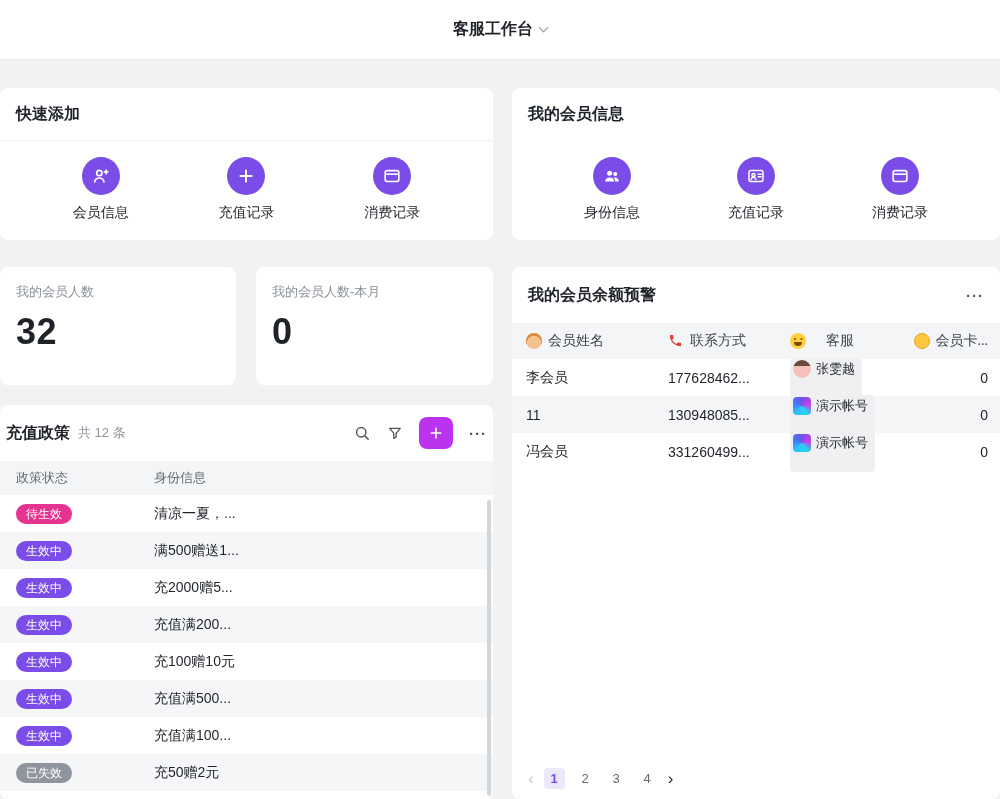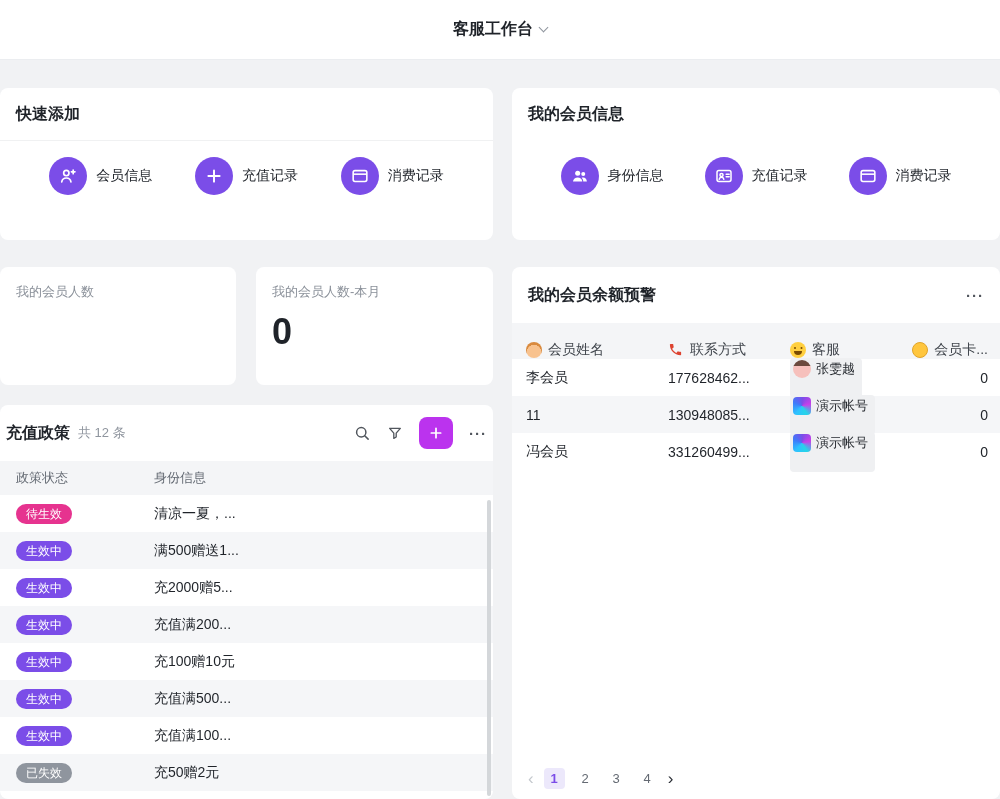--- a/index.html
+++ b/index.html
@@ -16,21 +16,21 @@
   .chev-down { width:7px; height:7px; border-right:1.6px solid #8f959e; border-bottom:1.6px solid #8f959e;
                transform:rotate(45deg); margin-top:-4px; }
   
   .card { position:absolute; background:#fff; border-radius:8px; }
   .card-head { height:53px; display:flex; align-items:center; padding:0 16px; }
   .card-title { font-size:16px; font-weight:600; color:#1f2329; }
   .quick-add { left:0; top:88px; width:493px; height:152px; }
   .quick-add .card-head { border-bottom:1px solid #f0f1f2; }
   .member-info-card { left:512px; top:88px; width:488px; height:152px; }
   .icon-row { display:flex; justify-content:space-around; align-items:flex-start; padding:16px 28px 0; }
-  .icon-item { display:flex; flex-direction:row; align-items:center; gap:9px; cursor:pointer; }
+  .icon-item { display:flex; flex-direction:column; align-items:center; gap:9px; cursor:pointer; }
   .circle { width:38px; height:38px; border-radius:50%; background:#7B4DE8;
             display:flex; align-items:center; justify-content:center; }
   .icon-label { font-size:14px; color:#1f2329; }
   
   .stat1 { left:0; top:267px; width:236px; height:118px; padding:16px; }
   .stat2 { left:256px; top:267px; width:237px; height:118px; padding:16px; }
   .stat-label { font-size:13px; color:#8a9099; }
   .stat-value { font-size:36px; font-weight:700; color:#1f2329; margin-top:10px; letter-spacing:.5px; }
   
   .policy-card { left:0; top:405px; width:493px; height:394px; overflow:hidden; }
@@ -46,24 +46,24 @@
   .prow { display:flex; align-items:center; height:37px; font-size:14px; cursor:pointer; }
   .prow.alt { background:#f5f6f8; }
   .badge { display:inline-block; padding:2px 10px; border-radius:11px; font-size:12px; color:#fff; line-height:16px; }
   .badge-pending { background:#E6338F; }
   .badge-active  { background:#7B4DE8; }
   .badge-expired { background:#8F959E; }
   .v-scrollbar { position:absolute; right:2px; top:95px; width:4px; height:296px; border-radius:2px; background:#d4d7da; cursor:pointer; }
   
   .warning-card { left:512px; top:267px; width:488px; height:532px; overflow:hidden; }
   .warning-head { height:56px; display:flex; align-items:center; justify-content:space-between; padding:0 16px; }
-  .wtable-header { display:flex; align-items:flex-end; background:#f4f5f7; height:36px; font-size:14px; color:#41464d; }
+  .wtable-header { display:flex; align-items:center; background:#f4f5f7; height:36px; font-size:14px; color:#41464d;font-family:Liberation Serif, serif; }
   .wcell1 { width:156px; padding-left:14px; flex-shrink:0; display:flex; align-items:center; gap:6px; overflow:hidden; white-space:nowrap; }
   .wcell2 { width:122px; flex-shrink:0; display:flex; align-items:center; gap:6px; overflow:hidden; white-space:nowrap; }
-  .wcell3 { width:102px; flex-shrink:0; display:flex; align-items:center; gap:6px; overflow:hidden; white-space:nowrap; }
+  .wcell3 { width:102px; flex-shrink:0; display:flex; align-items:center; gap:20px; overflow:hidden; white-space:nowrap; }
   .wcell4 { flex:1; display:flex; align-items:center; justify-content:flex-end; gap:6px; padding-right:12px; overflow:hidden; white-space:nowrap; }
   .wrow { display:flex; align-items:center; height:37px; font-size:14px; color:#1f2329; cursor:pointer; }
   .wrow.alt { background:#f5f6f8; }
   .svc-pill { display:flex; align-items:center; gap:5px; background:#eff0f2; border-radius:4px; padding:2px 7px 20px 3px; font-size:13px; color:#1f2329; }
   .avatar { width:18px; height:18px; border-radius:50%; flex-shrink:0; }
   .avatar-girl { background:linear-gradient(180deg,#6b4a3e 0 34%,#f6c0bc 34%); }
   .avatar-demo { border-radius:4px; background:conic-gradient(from 220deg,#2EC1FF,#3E7BFA,#7B4DE8,#C840E9,#25D5E8,#2EC1FF); }
   
   .hicon { width:16px; height:16px; flex-shrink:0; }
   .person-dot { border-radius:50%; background:radial-gradient(circle at 50% 62%, #f8c28e 55%, #d98a3e 56%); }
@@ -158,20 +158,21 @@
             <path d="M3.8 9.8h16.4"></path>
           </svg>
       </span>
       <span class="icon-label">消费记录</span>
     </div>
   </div>
 </div>
 
 <div class="card stat1">
   <div class="stat-label">我的会员人数</div>
+  <div class="stat-value">32</div>
 </div>
 <div class="card stat2">
   <div class="stat-label">我的会员人数-本月</div>
   <div class="stat-value">0</div>
 </div>
 
 <div class="card policy-card">
   <div class="policy-head">
     <span class="card-title">充值政策</span>
     <span class="policy-count">共 12 条</span>

